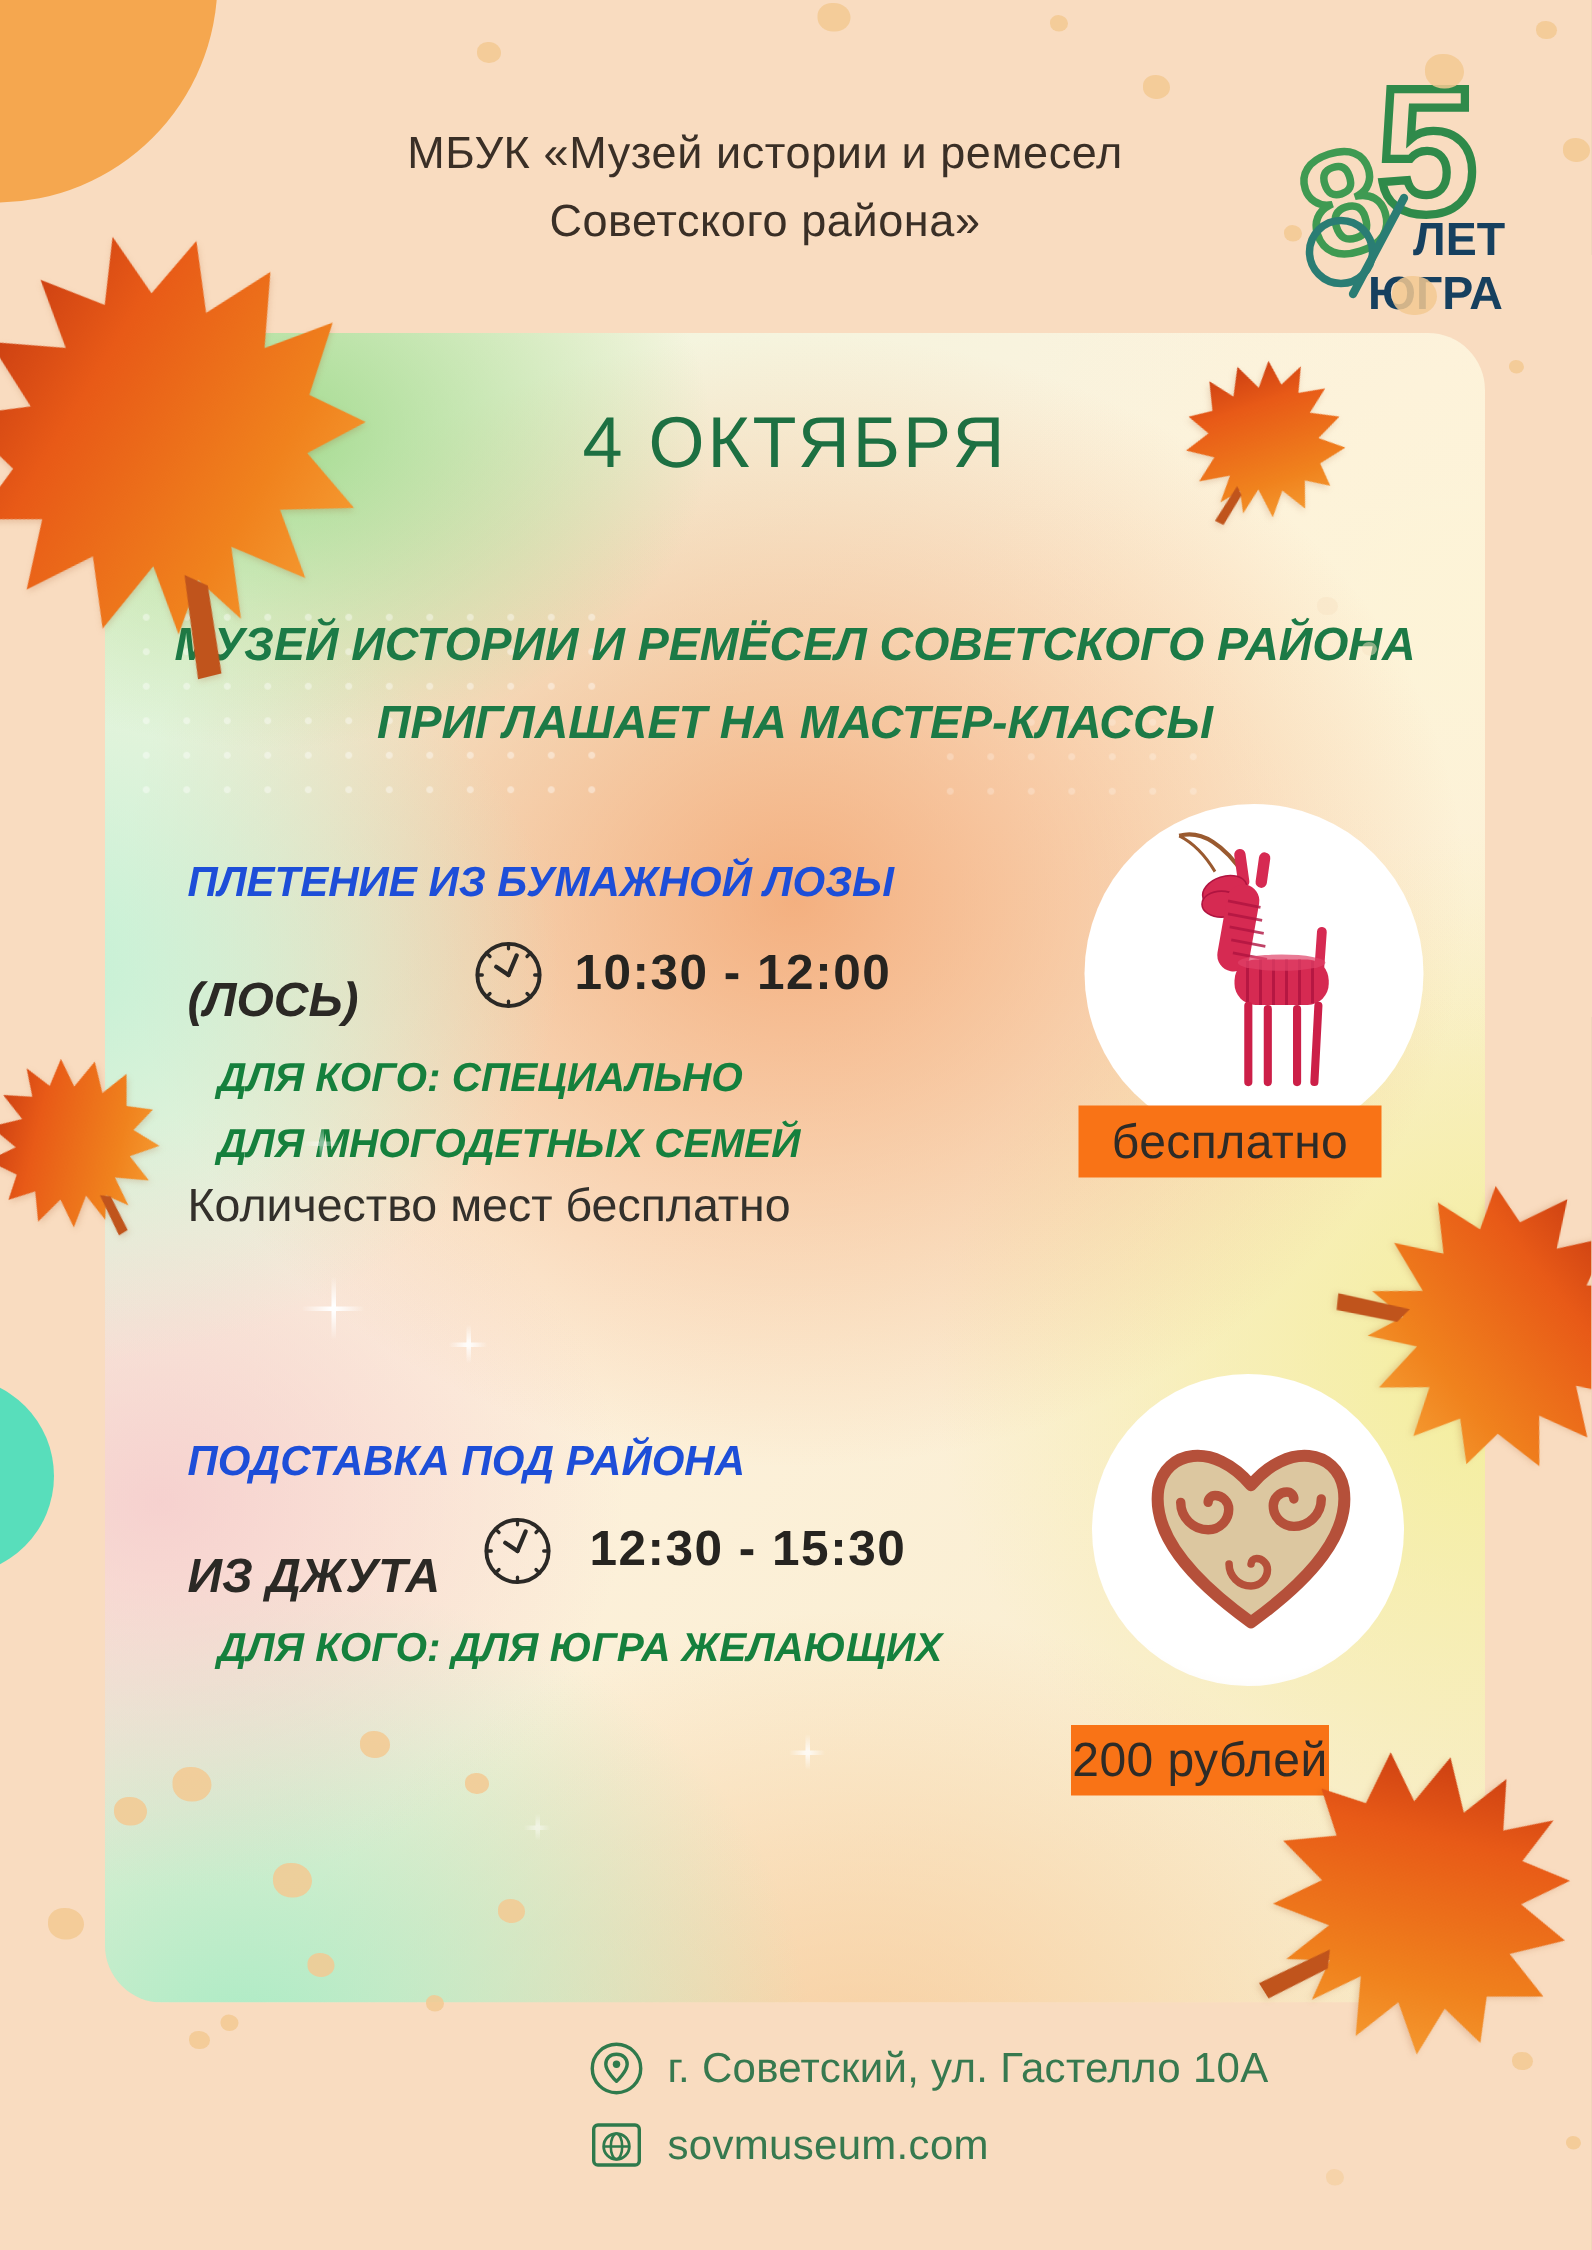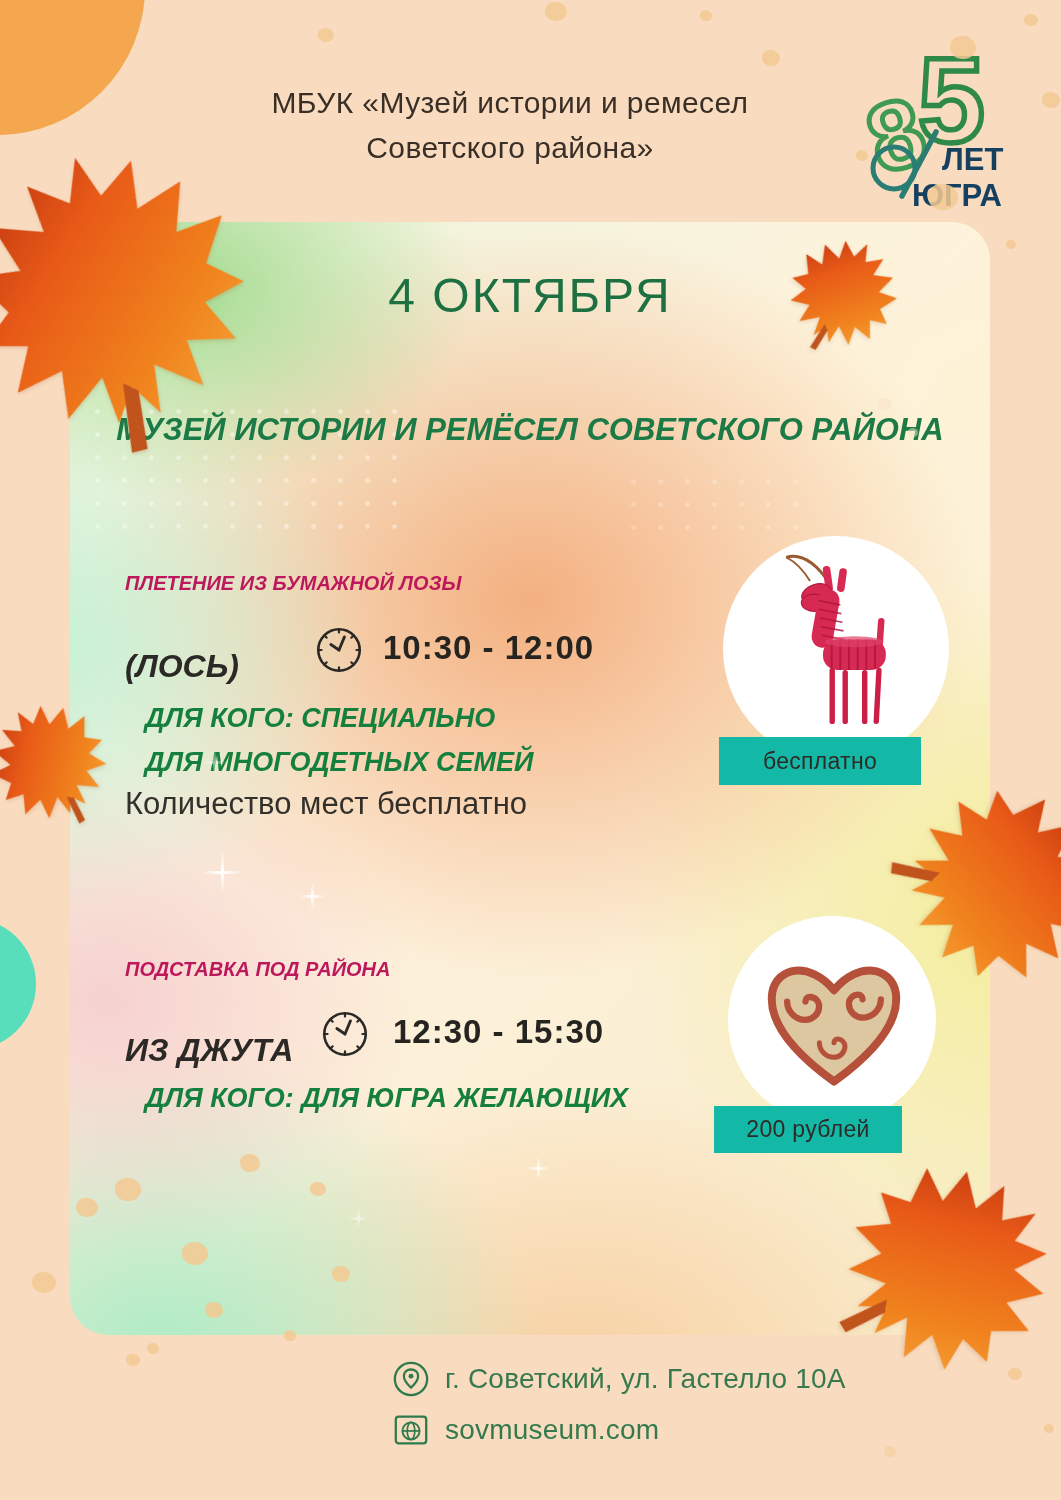--- a/index.html
+++ b/index.html
@@ -31,32 +31,32 @@
     background-image:radial-gradient(circle, rgba(255,255,255,.8) 2px, transparent 2.6px);
     background-size:27px 23px;
   }
   
   .org-name{position:absolute;left:150px;top:80px;width:720px;text-align:center;z-index:4;
     color:#3a2f26;font-size:30px;line-height:45px;letter-spacing:.4px;}
   .date-title{position:absolute;left:70px;top:268px;width:920px;text-align:center;z-index:4;
     color:#1d7042;font-size:48px;font-weight:400;letter-spacing:2px;}
   .invite{position:absolute;left:70px;top:404px;width:920px;text-align:center;z-index:4;
     color:#1c7a46;font-size:31px;font-weight:700;font-style:italic;line-height:52px;}
-  .ws-title{position:absolute;z-index:4;color:#be185d;font-size:20px;font-weight:800;font-style:italic;white-space:nowrap;}
+  .ws-title{position:absolute;z-index:4;color:#1d4ed8;font-size:28px;font-weight:800;font-style:italic;white-space:nowrap;}
   .ws-row{position:absolute;z-index:4;height:54px;}
   .ws-row .t2{position:absolute;left:0;top:24px;color:#2b2925;font-size:32px;font-weight:800;font-style:italic;white-space:nowrap;}
   .ws-row .clock{position:absolute;top:2px;width:48px;height:48px;}
   .ws-row .time{position:absolute;top:5px;color:#262420;font-size:33px;font-weight:800;letter-spacing:1px;white-space:nowrap;}
   .audience{position:absolute;z-index:4;color:#15803d;font-size:27px;font-weight:800;font-style:italic;line-height:44px;white-space:nowrap;margin-left:20px;}
   .note{position:absolute;z-index:4;color:#33302b;font-size:31px;white-space:nowrap;}
   .photo-circle{position:absolute;border-radius:50%;z-index:3;
     background:radial-gradient(circle at 50% 42%, #ffffff 72%, #f3ede3);}
   .photo-circle svg{position:absolute;}
-  .price-badge{position:absolute;background:#14b8a6;display:flex;align-items:center;justify-content:center;
-    z-index:4;color:#2e2b27;font-size:23px;letter-spacing:.3px;}
+  .price-badge{position:absolute;background:#f97316;display:flex;align-items:center;justify-content:center;
+    z-index:4;color:#2e2b27;font-size:32px;letter-spacing:.3px;}
   .registration{position:absolute;left:110px;top:1224px;width:880px;text-align:center;z-index:4;
     color:#1e8a4c;font-size:29px;font-weight:800;line-height:47px;letter-spacing:.5px;}
   
   .hours{position:absolute;left:74px;top:1370px;z-index:4;color:#2d7a4b;}
   .hours .condensed{display:block;transform:scaleX(.7);transform-origin:0 50%;
     font-size:40px;font-weight:800;line-height:48px;white-space:nowrap;}
   .contact{position:absolute;left:392px;top:1360px;z-index:4;}
   .contact .row{display:flex;align-items:center;gap:15px;margin-bottom:13px;}
   .contact .row span{color:#37794f;font-size:28px;letter-spacing:.2px;white-space:nowrap;}
   .contact svg{width:38px;height:38px;flex:none;}
@@ -124,20 +124,21 @@
     <text x="56" y="186" font-size="31" font-weight="bold" fill="#16405f" font-family="Liberation Sans, sans-serif">ЮГРА</text>
   </svg>
 
   <div class="card"></div>
   <div class="dotgrid" style="left:84px;top:400px;width:330px;height:130px;"></div>
   <div class="dotgrid" style="left:620px;top:470px;width:200px;height:60px;opacity:.3;"></div>
 
   <div class="date-title">4 ОКТЯБРЯ</div>
   <div class="invite">
     <div>МУЗЕЙ ИСТОРИИ И РЕМЁСЕЛ СОВЕТСКОГО РАЙОНА</div>
+    <div>ПРИГЛАШАЕТ НА МАСТЕР-КЛАССЫ</div>
   </div>
 
   <div class="ws-title" style="left:125px;top:572px;">ПЛЕТЕНИЕ ИЗ БУМАЖНОЙ ЛОЗЫ</div>
   <div class="ws-row" style="left:125px;top:624px;width:560px;">
     <span class="t2">(ЛОСЬ)</span>
     <svg class="clock" style="left:190px;">
         <use href="#clockSym"></use>
       </svg>
     <span class="time" style="left:258px;">10:30 - 12:00</span>
   </div>
@@ -186,21 +187,21 @@
   <div class="photo-circle" style="left:728px;top:916px;width:208px;height:208px;">
     <svg style="left:26px;top:30px;" width="160" height="150" viewBox="0 0 140 130">
       <path d="M70 118 C34 92 12 66 16 40 C20 18 48 12 70 38 C92 12 120 18 124 40 C128 66 106 92 70 118 Z" fill="#dcc7a0" stroke="#b5503a" stroke-width="7" stroke-linejoin="round"></path>
       <g fill="none" stroke="#b5503a" stroke-width="5.5" stroke-linecap="round">
         <path transform="translate(45,48)" d="M0 0 a4 4 0 0 1 4 -4 a8 8 0 0 1 8 8 a12 12 0 0 1 -12 12 a16 16 0 0 1 -16 -16"></path>
         <path transform="translate(95,46) scale(-1,1)" d="M0 0 a4 4 0 0 1 4 -4 a8 8 0 0 1 8 8 a12 12 0 0 1 -12 12 a16 16 0 0 1 -16 -16"></path>
         <path transform="translate(70,84) scale(.8)" d="M0 0 a4 4 0 0 1 4 -4 a8 8 0 0 1 8 8 a12 12 0 0 1 -12 12 a16 16 0 0 1 -16 -16"></path>
       </g>
     </svg>
   </div>
-  <div class="price-badge" style="left:714px;top:1106px;width:188px;height:47px;">200 рублей</div>
+  <div class="price-badge" style="left:714px;top:1150px;width:172px;height:47px;">200 рублей</div>
 
 
   <div class="contact">
     <div class="row">
       <svg viewBox="0 0 40 40">
         <circle cx="20" cy="20" r="17" fill="none" stroke="#2f7a4c" stroke-width="2.4"></circle>
         <path d="M20 10 c-4.5 0 -7.5 3 -7.5 7 c0 5 7.5 12 7.5 12 c0 0 7.5 -7 7.5 -12 c0 -4 -3 -7 -7.5 -7 z" fill="none" stroke="#2f7a4c" stroke-width="2.4" stroke-linejoin="round"></path>
         <circle cx="20" cy="17" r="2.6" fill="#2f7a4c"></circle>
       </svg>
       <span>г. Советский, ул. Гастелло 10А</span>

